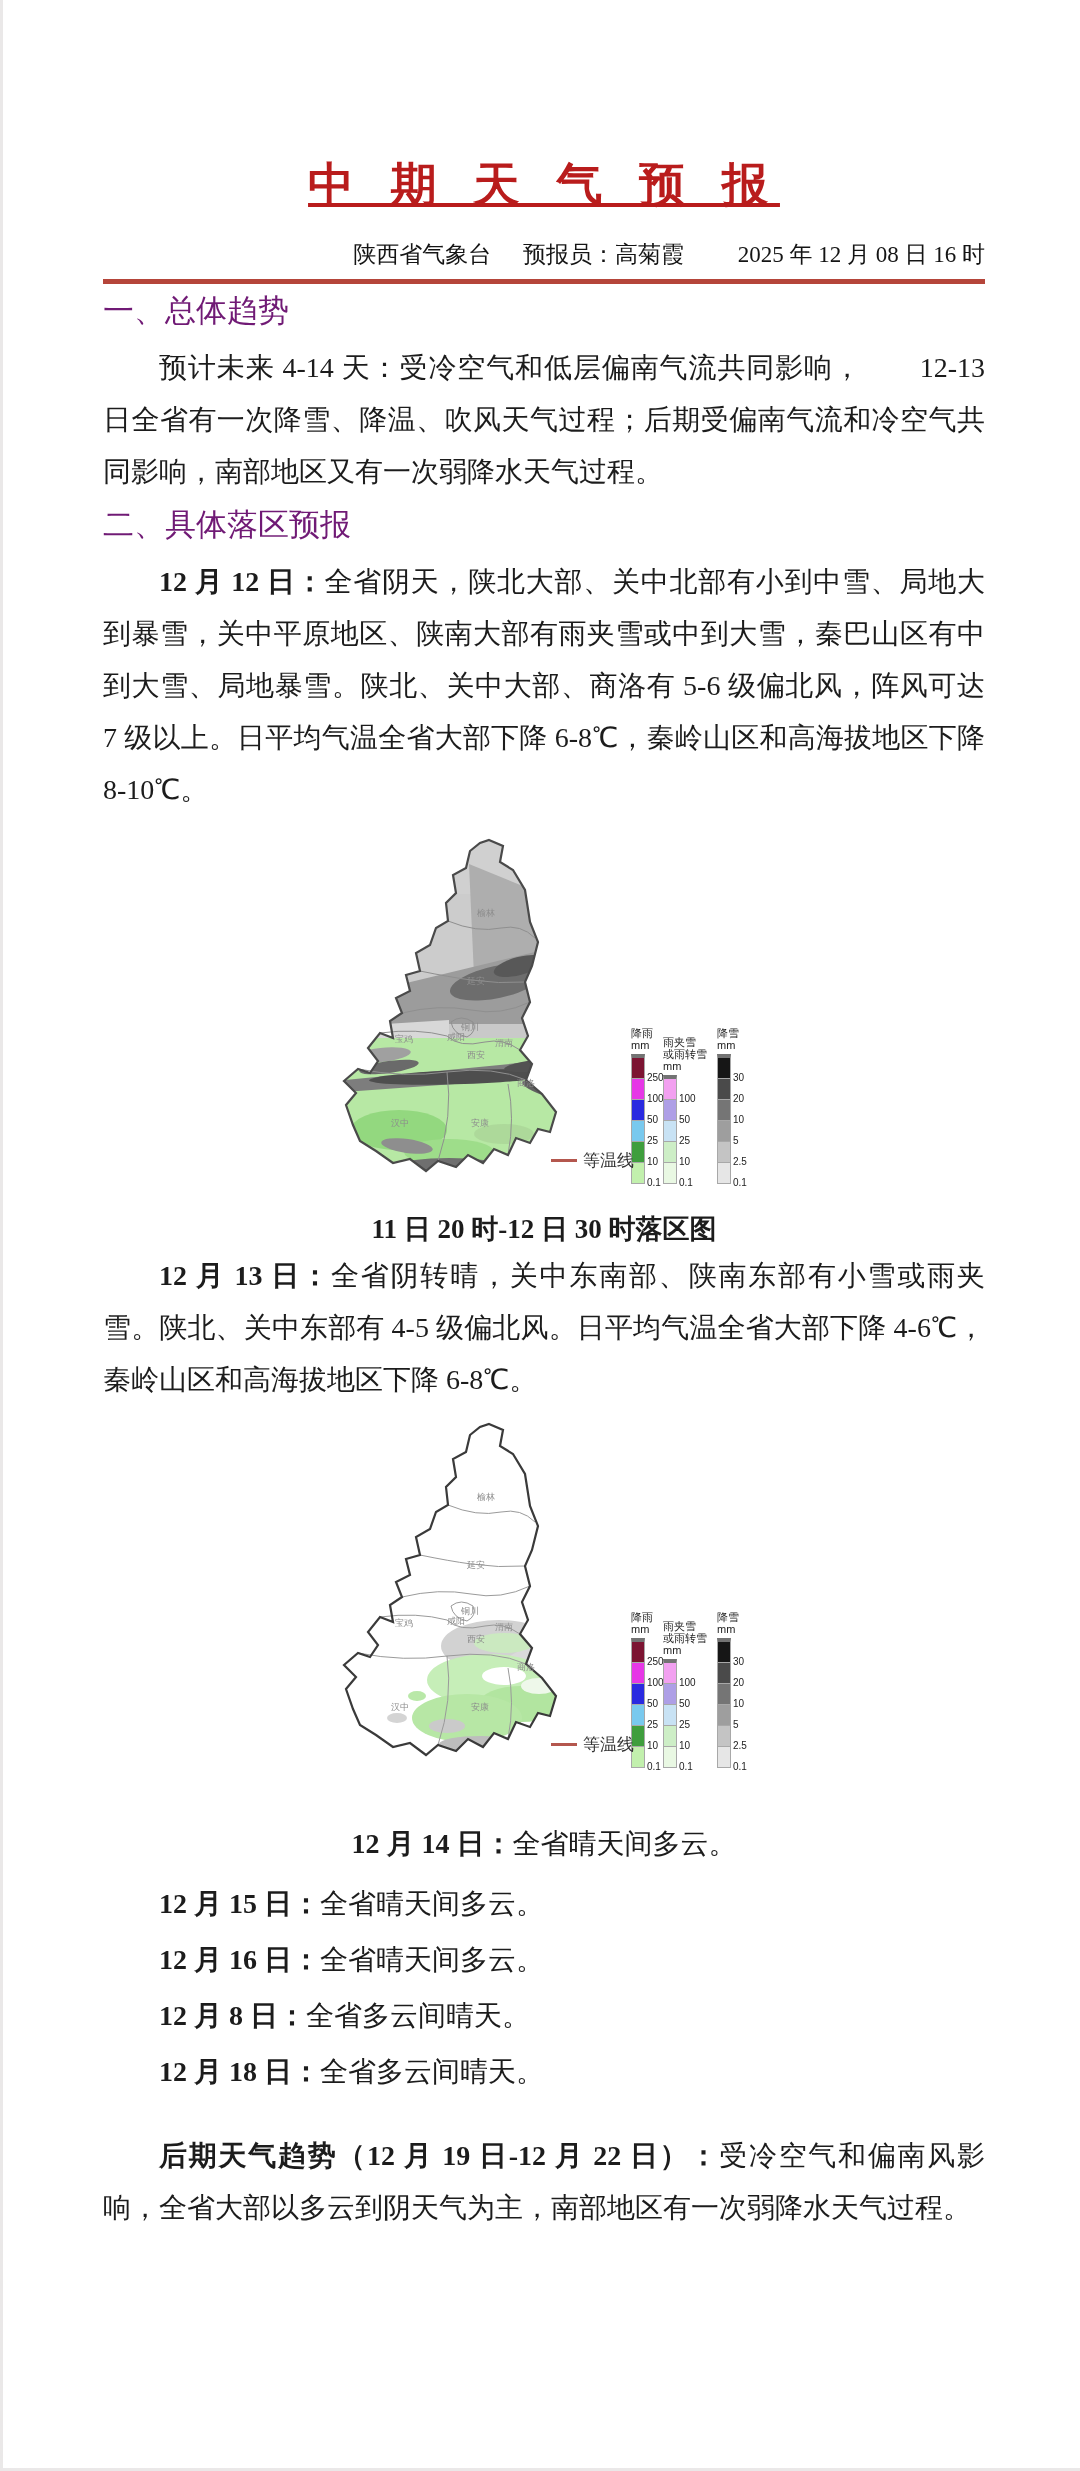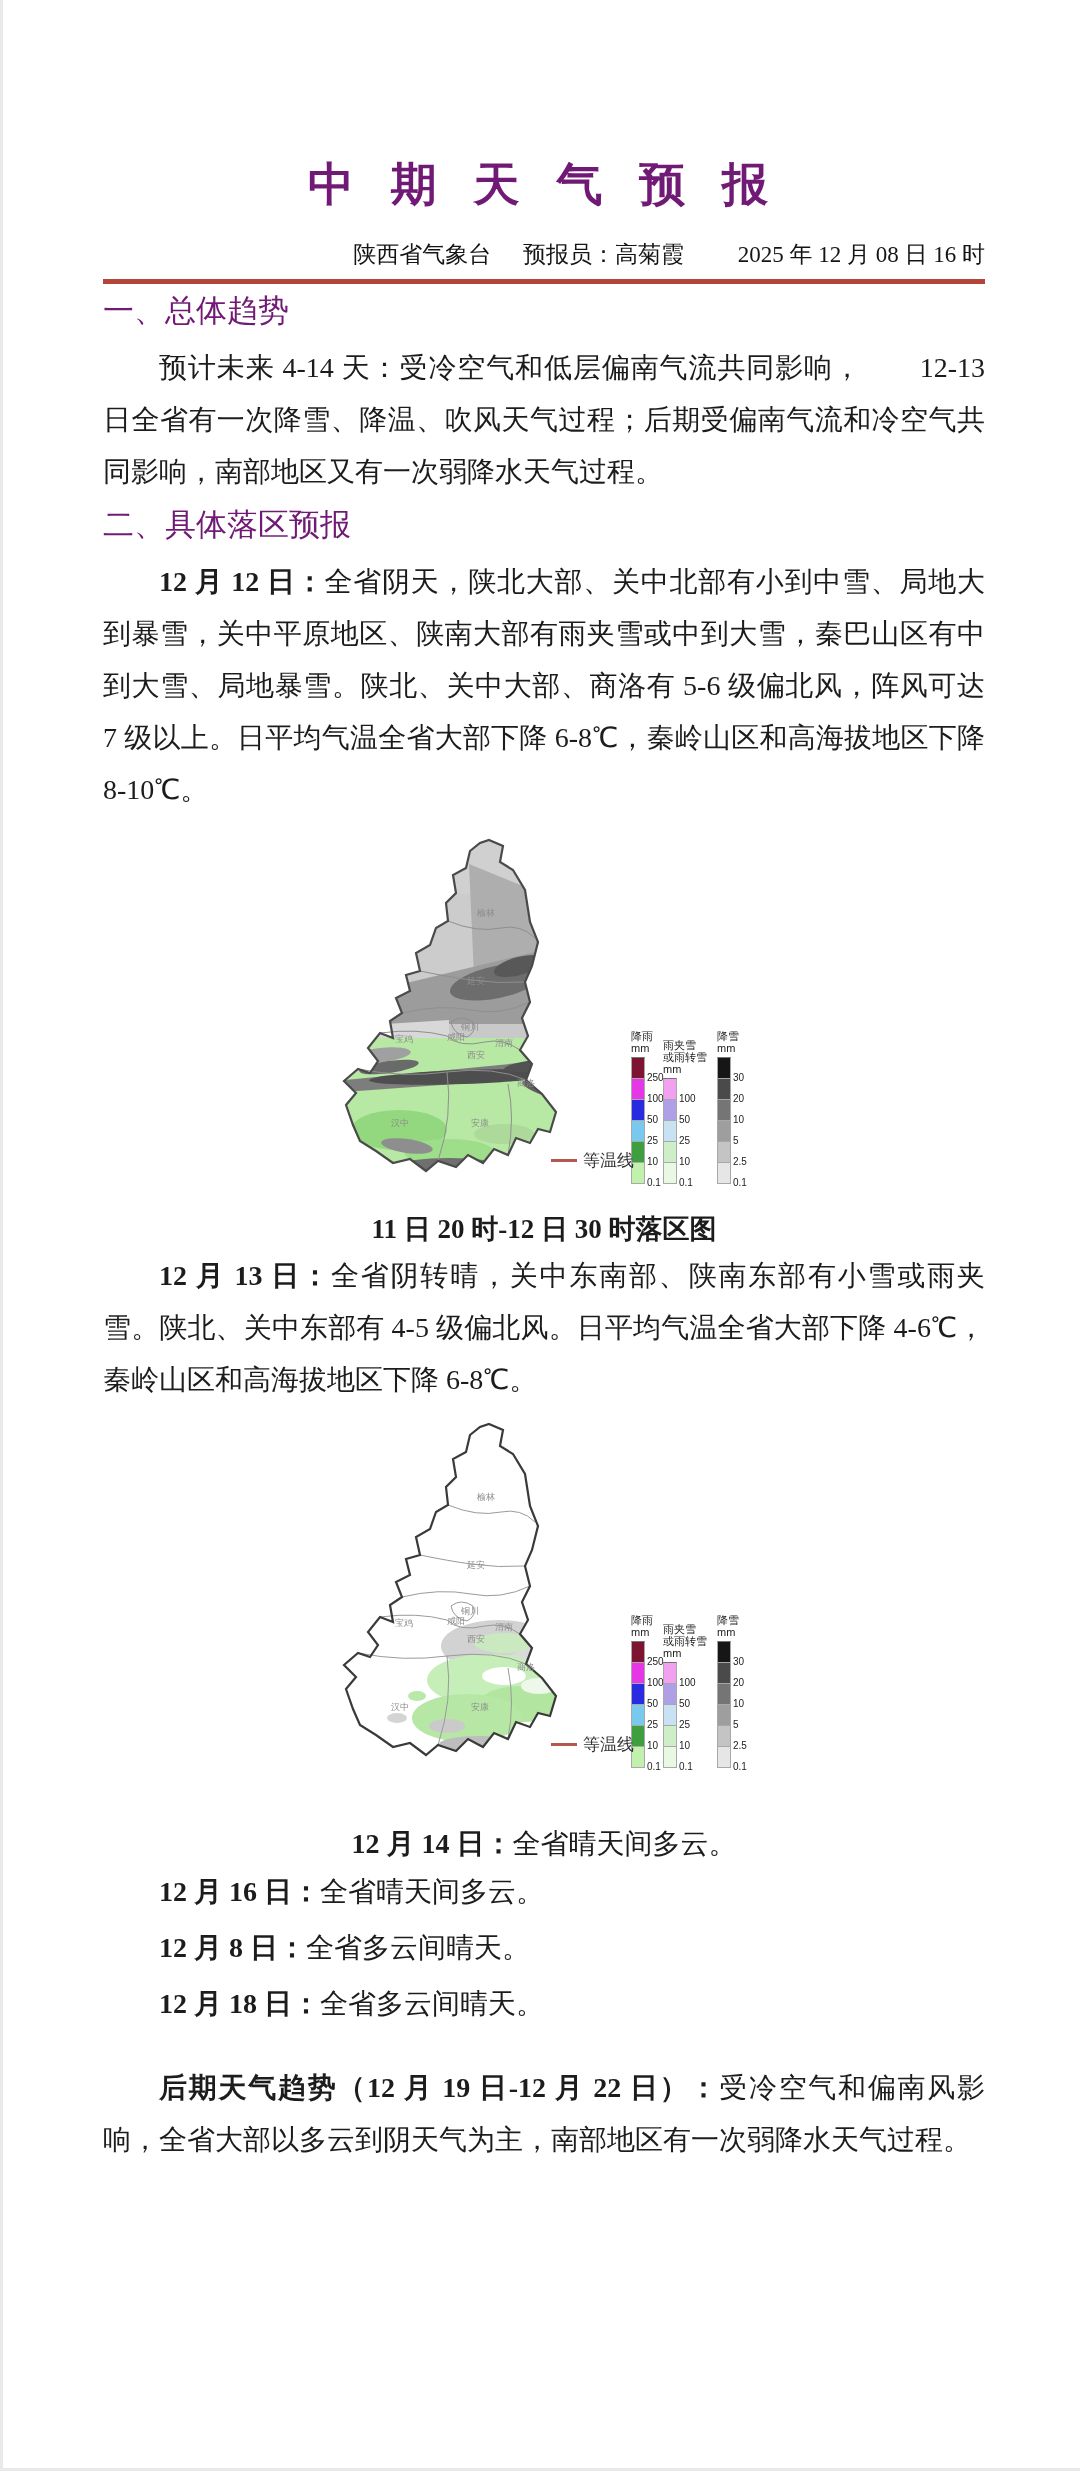--- a/index.html
+++ b/index.html
@@ -64,21 +64,21 @@
   .legend-group{position:absolute;right:55px;bottom:18px;}
   .legend-bars{display:flex;align-items:flex-end;}
   .lg-col{display:flex;flex-direction:column;align-items:flex-start;margin-right:10px;}
   .lg-title{
     font-family:"Liberation Sans", sans-serif;
     font-size:11px;line-height:12px;color:#222;
     margin-bottom:3px;white-space:pre;
   }
   .lg-bar{display:flex;flex-direction:column;}
   .lg-seg{width:12px;height:20px;position:relative;border:1px solid #a8a8a8;border-top:none;}
-  .lg-bar .lg-seg:first-child{border-top:1px solid #737373;}
+  .lg-bar .lg-seg:first-child{border-top:4px solid #737373;}
   .lg-tick{
     position:absolute;left:15px;bottom:-6px;
     font-family:"Liberation Sans", sans-serif;
     font-size:10px;line-height:12px;color:#222;white-space:nowrap;
   }
   .isoline{
     position:absolute;left:-80px;bottom:12px;
     display:flex;align-items:center;white-space:nowrap;
     font-family:"Liberation Sans", sans-serif;
     font-size:17px;color:#333;
@@ -106,21 +106,21 @@
   .date-line.first{margin-top:12px;}
   .outlook{margin-top:30px;}
   .city-label{font-family:"Liberation Sans", sans-serif;font-size:9px;fill:#8c8c8c;}
 </style>
 </head>
 <body>
 
 <div class="page">
   <div class="content">
 
-    <div class="doc-title" style="color: #701a75;">中 期 天 气 预 报</div>
+    <div class="doc-title" style="color: #b91c1c; text-decoration: underline;">中 期 天 气 预 报</div>
 
     <div class="meta-line">
       <span class="station">陕西省气象台</span>
       <span class="forecaster">预报员：高菊霞</span>
       <span class="datetime">2025 年 12 月 08 日 16 时</span>
     </div>
 
     <div class="red-rule" style="background: rgb(181, 69, 58);"></div>
 
     <div class="sec-heading">一、总体趋势</div>
@@ -370,20 +370,21 @@
           </div>
         <div class="isoline">
           <span class="line"></span>
           <span>等温线</span>
         </div>
       </div>
     </div>
 
     <p class="center-line"><span class="bold">12 月 14 日：</span><span>全省晴天间多云。</span></p>
 
+    <p class="date-line first"><span class="bold">12 月 15 日：</span><span>全省晴天间多云。</span></p>
     <p class="date-line"><span class="bold">12 月 16 日：</span><span>全省晴天间多云。</span></p>
     <p class="date-line"><span class="bold">12 月 8 日：</span><span>全省多云间晴天。</span></p>
     <p class="date-line"><span class="bold">12 月 18 日：</span><span>全省多云间晴天。</span></p>
 
     <p class="body-para outlook"><span class="bold">后期天气趋势（12 月 19 日-12 月 22 日）：</span><span>受冷空气和偏南风影响，全省大部以多云到阴天气为主，南部地区有一次弱降水天气过程。</span></p>
 
   </div>
 </div>
 
 </body></html>

